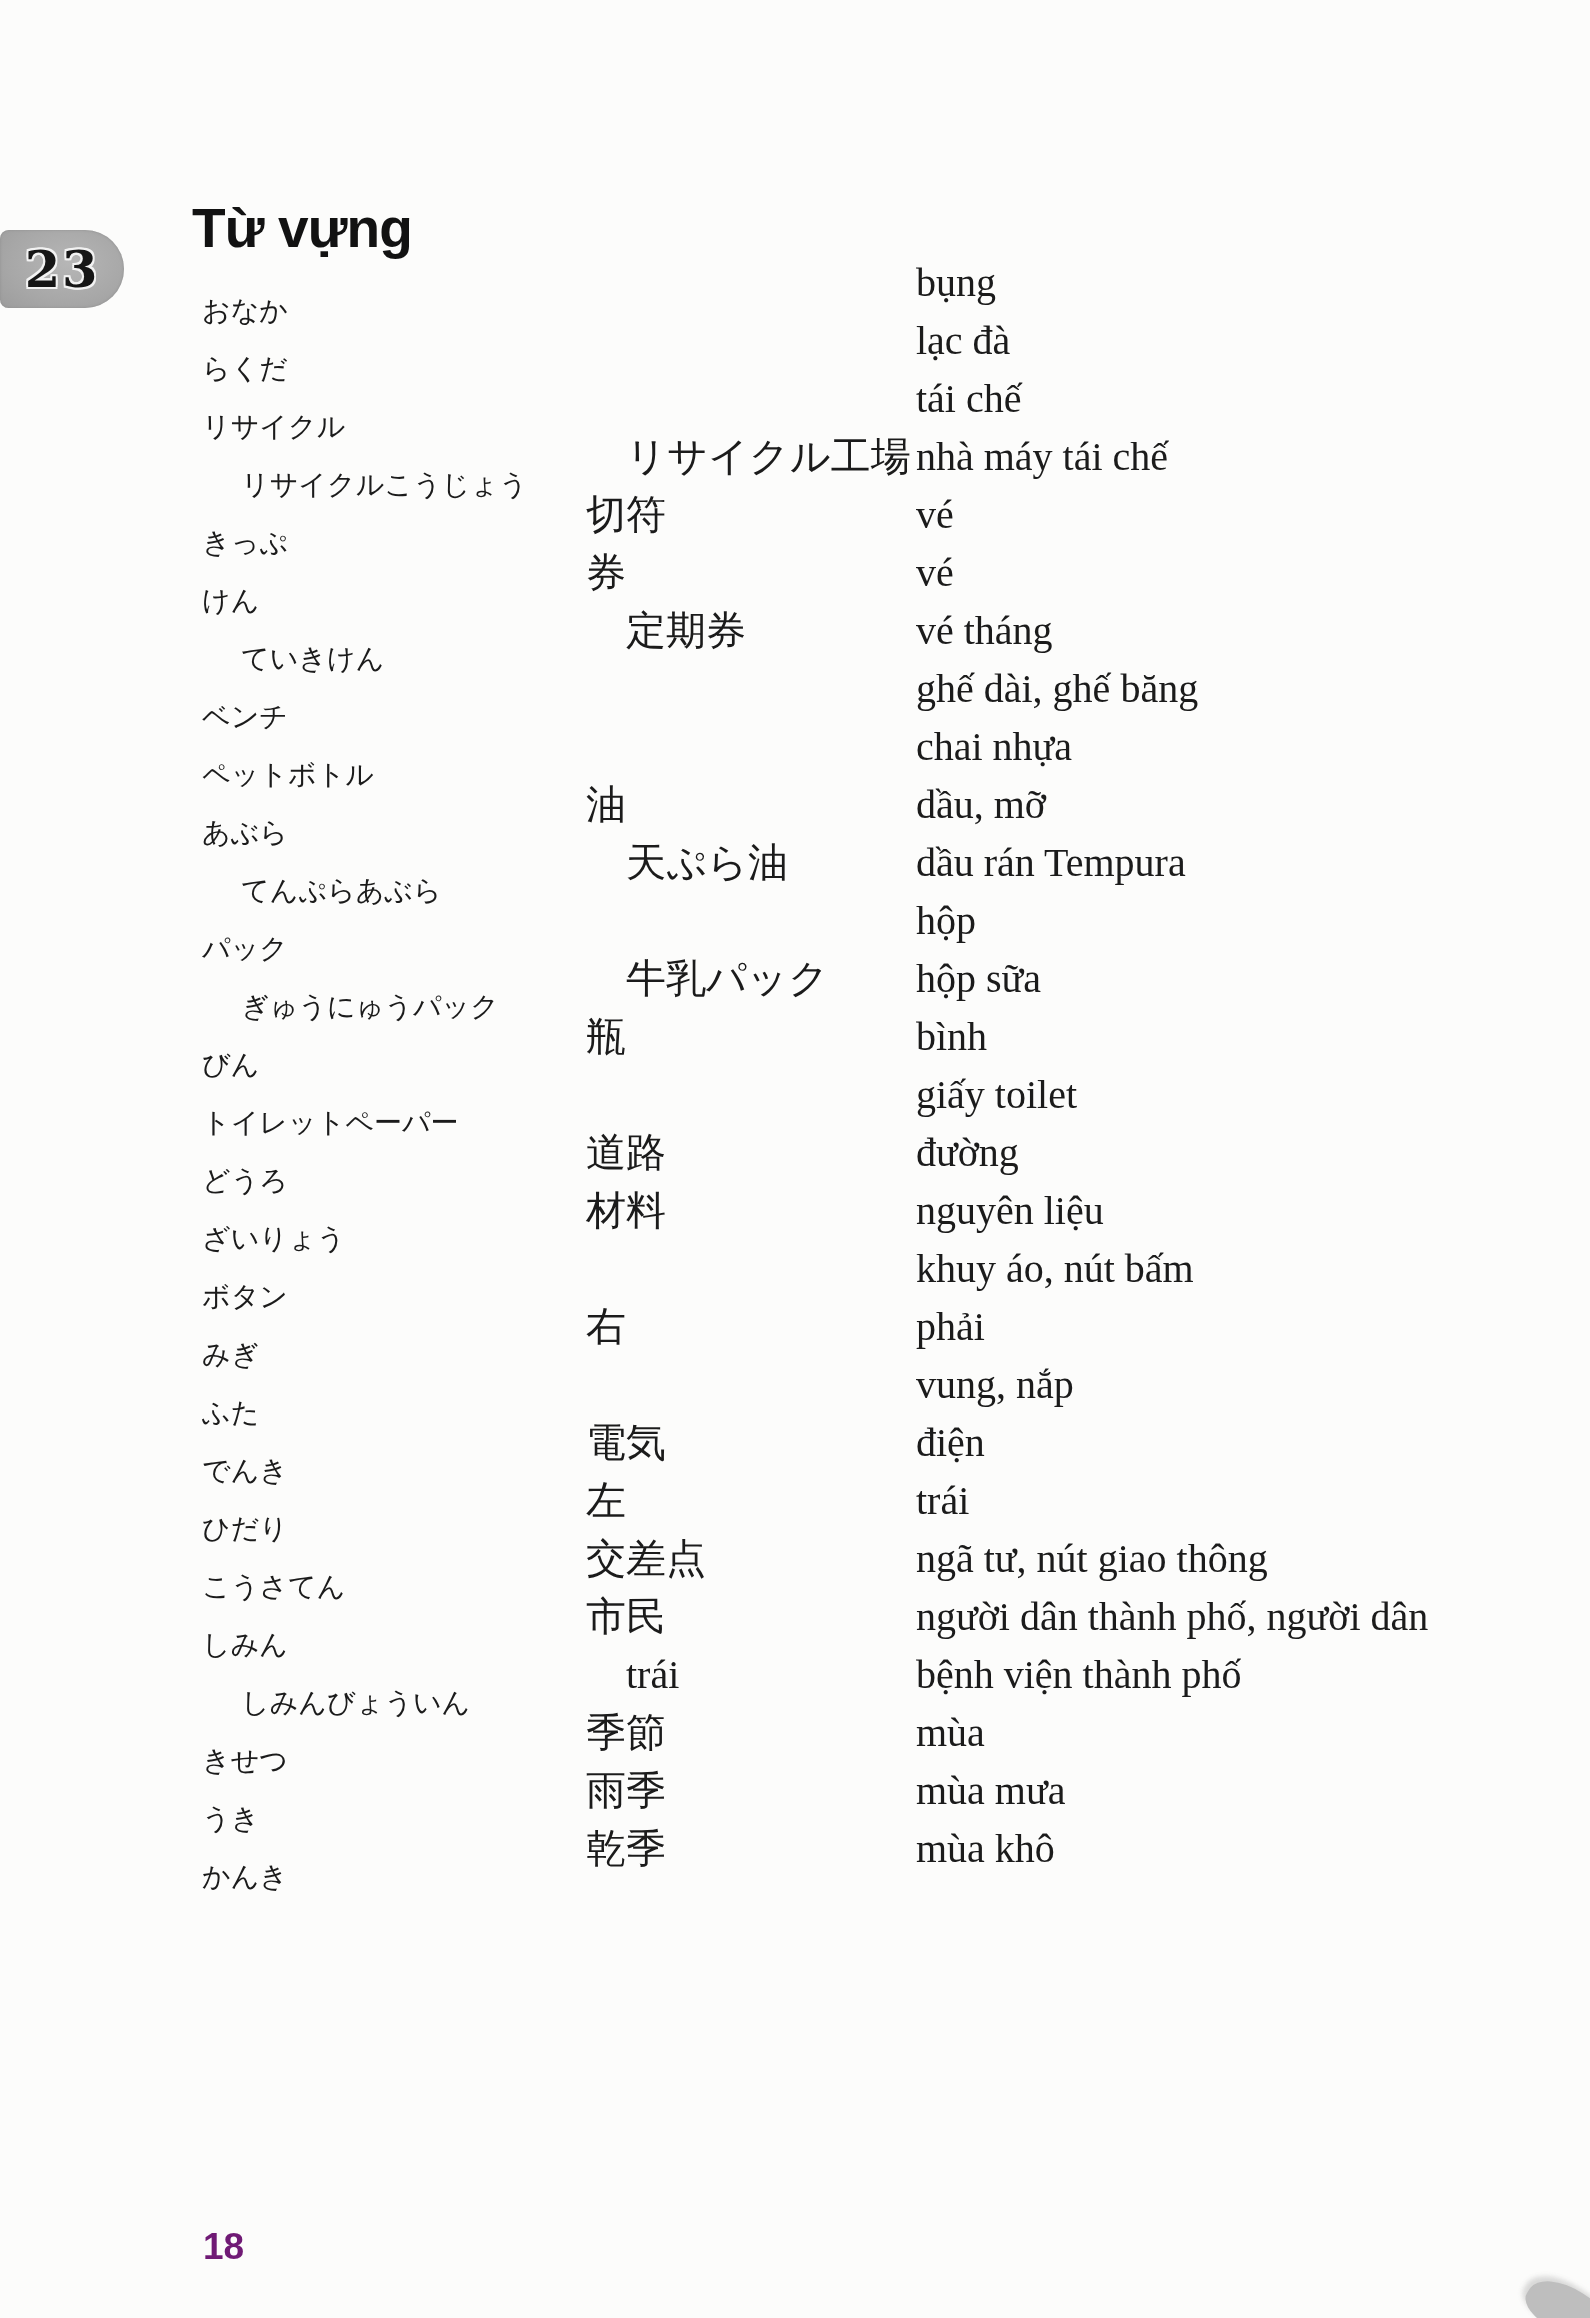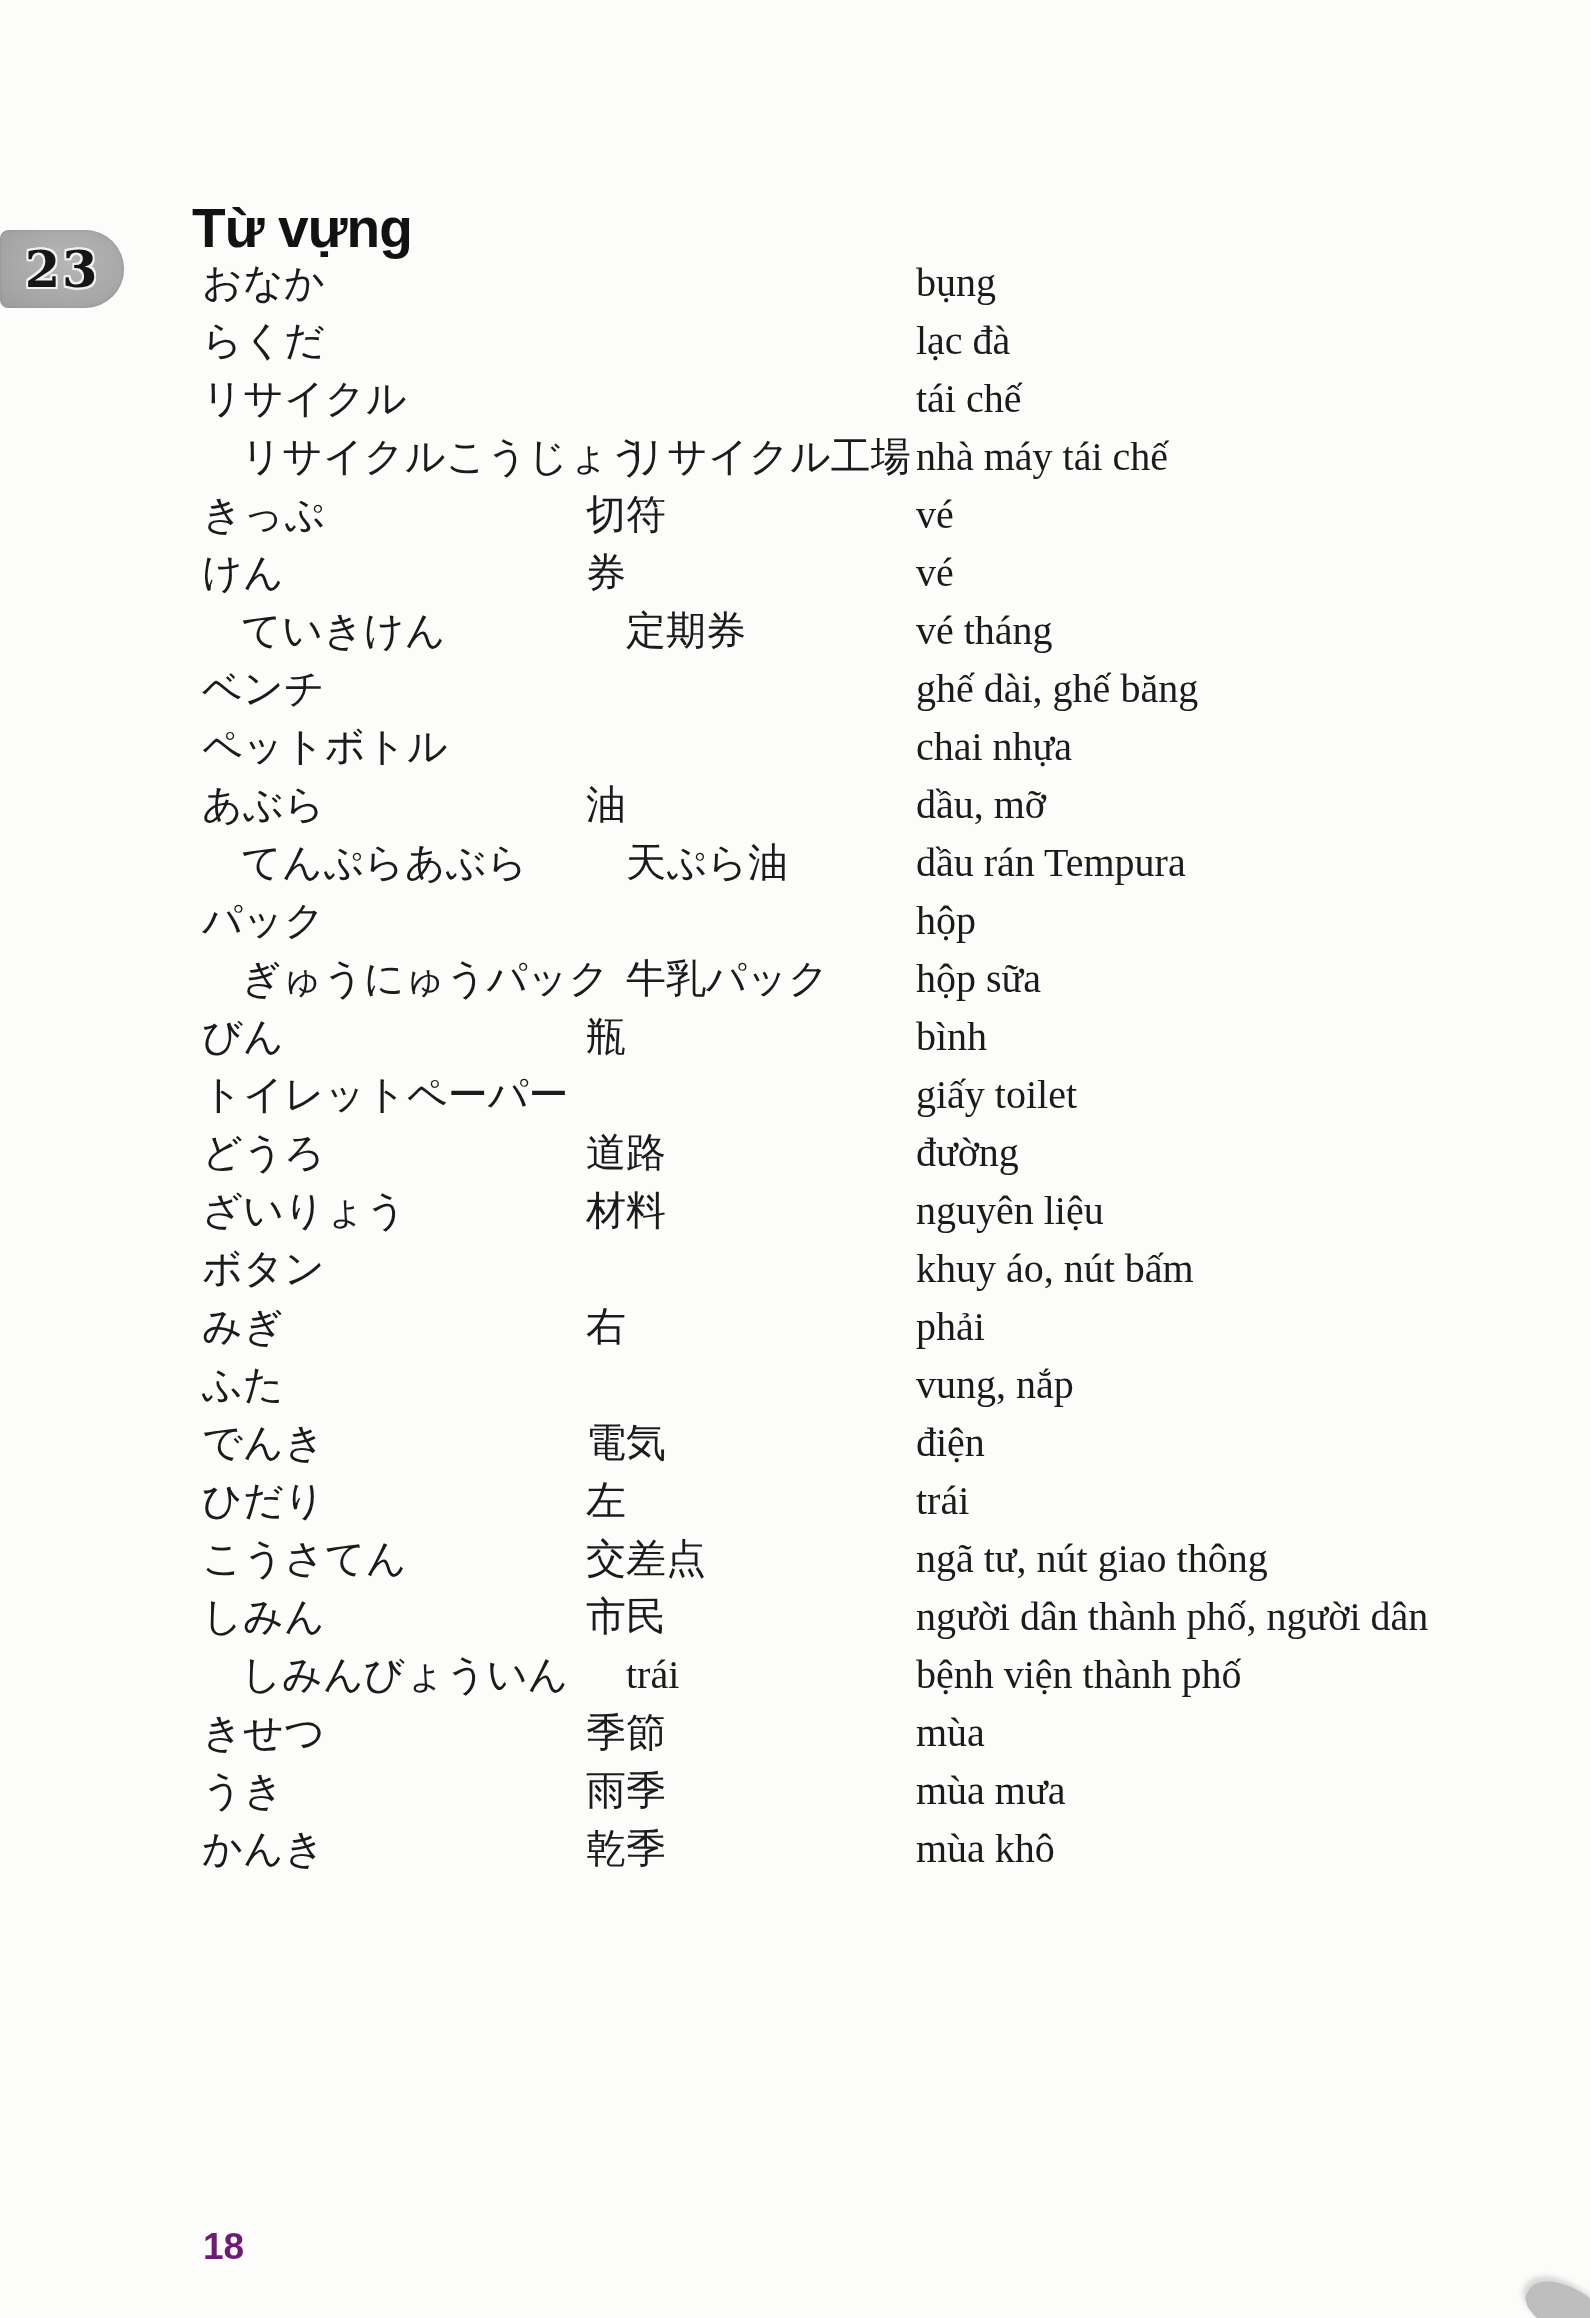--- a/index.html
+++ b/index.html
@@ -36,22 +36,23 @@
       -1.8px  0   0 #f2f2f2, 1.8px  0   0 #f2f2f2;
   }
   .rows{position:absolute;left:0;top:254px;width:1590px;}
   .row{position:relative;height:58px;}
   .row span{
     position:absolute;top:0;
     line-height:58px;white-space:nowrap;
   }
   .kana{
     left:202px;
-    font-size:40px;
-    font-family:"Liberation Serif","DejaVu Serif",serif;
+    font-size:28px;
+    font-family:"Liberation Serif","DejaVu Serif",serif;
+    margin-top:28px;
   }
   .kanji{
     left:586px;
     font-size:40px;
     font-family:"Liberation Serif","DejaVu Serif",serif;
   }
   .row.indent .kana{left:241px;}
   .row.indent .kanji{left:626px;}
   .viet{
     left:916px;

